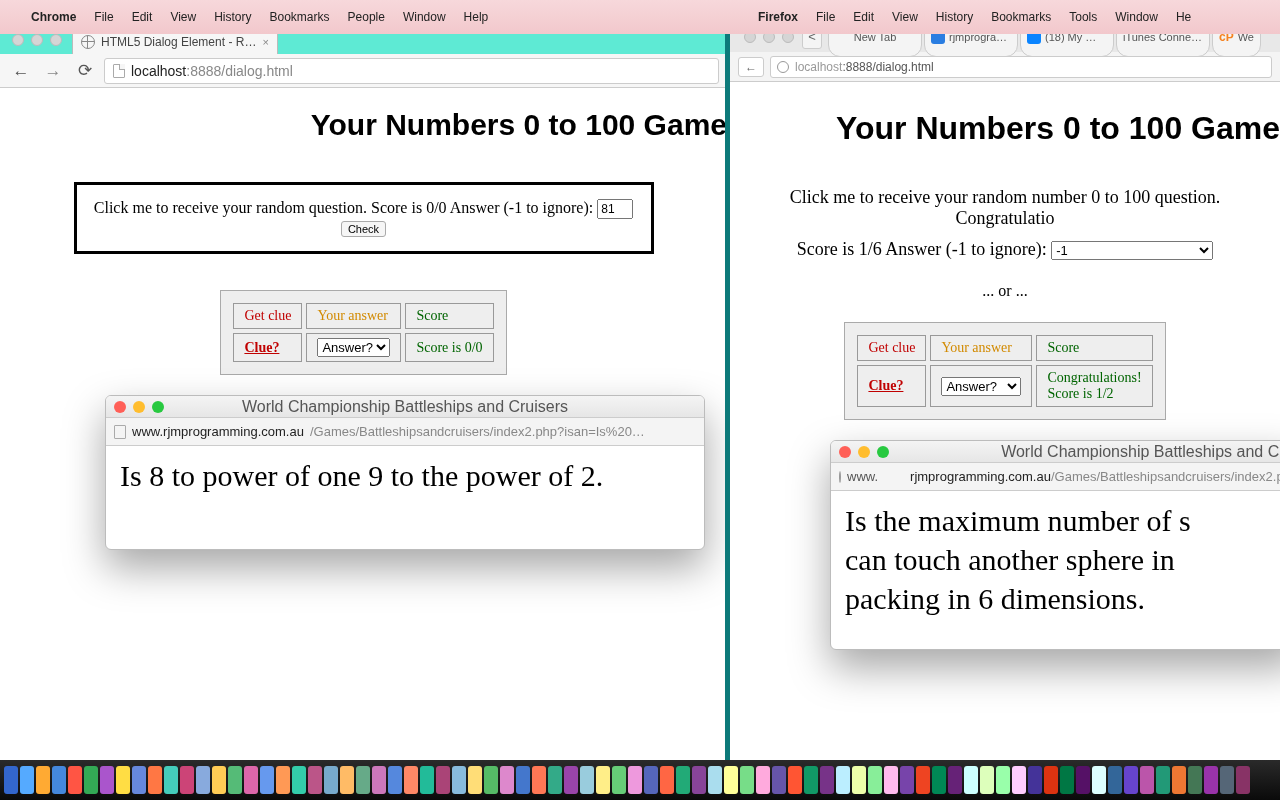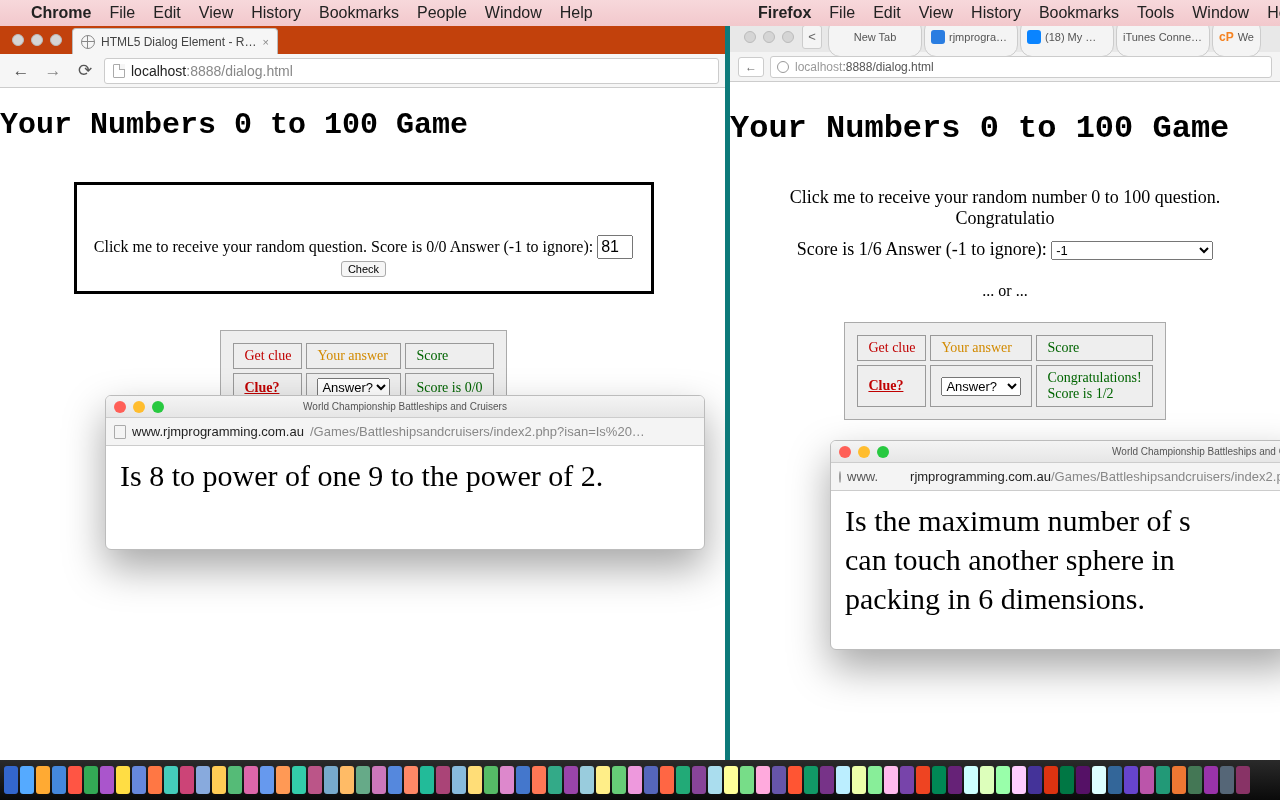--- a/index.html
+++ b/index.html
@@ -7,25 +7,25 @@
   width: 1280px;
   height: 800px;
   overflow: hidden;
   font-family: -apple-system, "Helvetica Neue", Arial, sans-serif;
   background: #fff;
   position: relative;
 }
 .menubar {
   position: absolute;
   top: 0;
-  height: 26px;
+  height: 34px;
   background: linear-gradient(#f7d8db, #f2c8cc);
   display: flex;
   align-items: center;
-  font-size: 16px;
+  font-size: 12px;
   color: #222;
   z-index: 10;
 }
 .menubar.left { left: 0; width: 727px; }
 .menubar.right { left: 727px; width: 553px; }
 .apple { font-size: 14px; padding: 0 12px 0 10px; }
 .menubar .m { padding: 0 9px; }
 .menubar .m.bold { font-weight: 600; }
 .split {
   position: absolute;
@@ -41,21 +41,21 @@
   left: 725px;
   width: 4px;
   height: 738px;
   background: #0d7a7a;
   z-index: 5;
 }
 
 
 .tabstrip {
   height: 32px;
-  background: #c2410c;
+  background: #5eead4;
   display: flex;
   align-items: flex-end;
   padding-left: 6px;
 }
 .traffic {
   display: flex;
   gap: 7px;
   padding: 0 10px 8px 6px;
   align-items: center;
 }
@@ -141,29 +141,29 @@
   border-bottom: 1px solid #ccc;
   display: flex; align-items: center; padding: 0 8px; gap:6px;
 }
 .fx-addr .back { width:26px; height:20px; border-radius:3px; border:1px solid #ccc; background:#fff; text-align:center; line-height:18px; color:#666; font-size:12px; }
 .fx-url { flex:1; height:22px; border:1px solid #ccc; border-radius:3px; background:#fff; display:flex; align-items:center; padding:0 6px; font-size:12px; }
 .fx-url .gl { width:12px;height:12px;border:1px solid #999;border-radius:50%;margin-right:6px; }
 
 
 .content { padding-top: 20px; position: relative; height: calc(100% - 66px); }
 .content.right { height: calc(100% - 60px); padding-top: 28px; }
-h1 { font-family: Liberation Mono, monospace; font-size: 30px; font-weight: 700; text-align: left; margin-bottom: 40px; }
+h1 { font-family: Liberation Sans, sans-serif; font-size: 30px; font-weight: 700; text-align: right; margin-bottom: 40px; }
 h1.big { font-size: 32px; }
 .qbox {
   margin: 0 auto; width: 580px;
   border: 3px solid #000; padding: 14px 10px;
   font-family: "Times New Roman", serif; font-size: 16px;
   text-align: center;
 }
-.qbox input { width:36px; font-size:16px; padding:1px 2px;margin-top:36px; }
+.qbox input { width:36px; font-size:12px; padding:1px 2px; }
 .qbox button { font-size:11px; padding:1px 6px; border:1px solid #aaa; border-radius:3px; background:#f6f6f6; }
 .qtext-right {
   font-family: "Times New Roman", serif; font-size:18px; text-align:center;
   margin: 0 16px 10px 16px;
 }
 .qtext-right select { font-size:13px; width:162px; }
 .or { font-family: "Times New Roman", serif; text-align:center; font-size:16px; margin: 22px 0; }
 .tbl {
   margin: 36px auto 0 auto; background:#eee; border:1px solid #aaa;
   border-collapse: separate; border-spacing: 4px; padding: 8px;
@@ -183,21 +183,21 @@
   background: #fff;
   border: 1px solid #bcbcbc;
   border-radius: 6px;
   box-shadow: 0 18px 40px rgba(0,0,0,0.35);
   overflow: hidden;
 }
 .popup .ptb {
   height: 22px;
   background: linear-gradient(#f4f4f4,#e6e6e6);
   border-bottom: 1px solid #ccc;
-  display: flex; align-items: center; font-size: 10px; color:#555;
+  display: flex; align-items: center; font-size: 16px; color:#555;
   position: relative;
 }
 .popup .ptb .lights { display:flex; gap:7px; padding:0 8px; }
 .popup .ptb .lights .l { width:12px; height:12px; border-radius:50%; }
 .l.r { background:#ff5f57; } .l.y { background:#ffbd2e; } .l.g { background:#28c940; }
 .popup .ptb .ttl { position:absolute; left:0; right:0; text-align:center; }
 .popup .purl {
   height: 28px;
   background: #f4f4f4;
   border-bottom: 1px solid #ccc;

